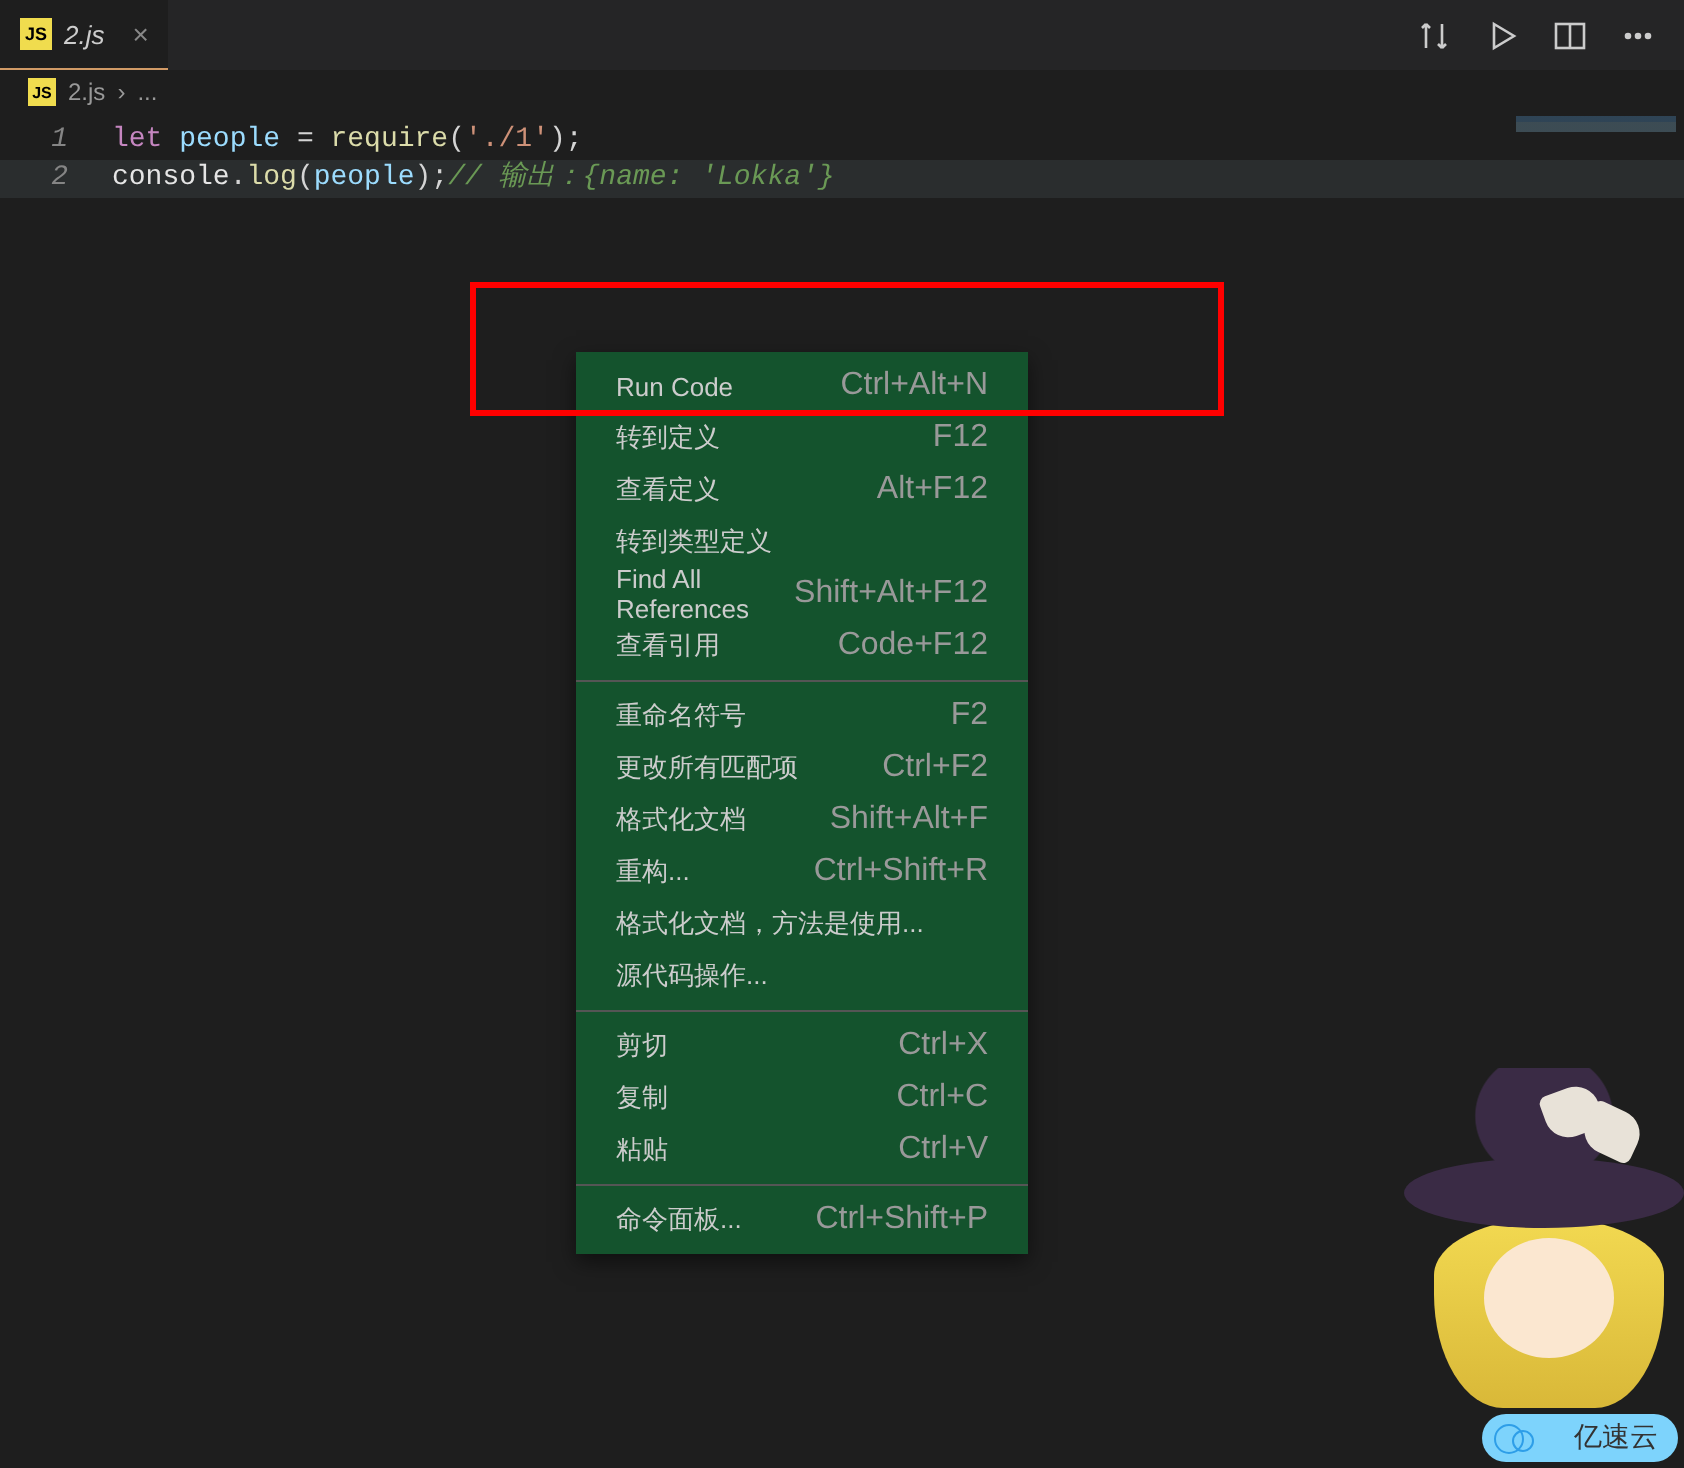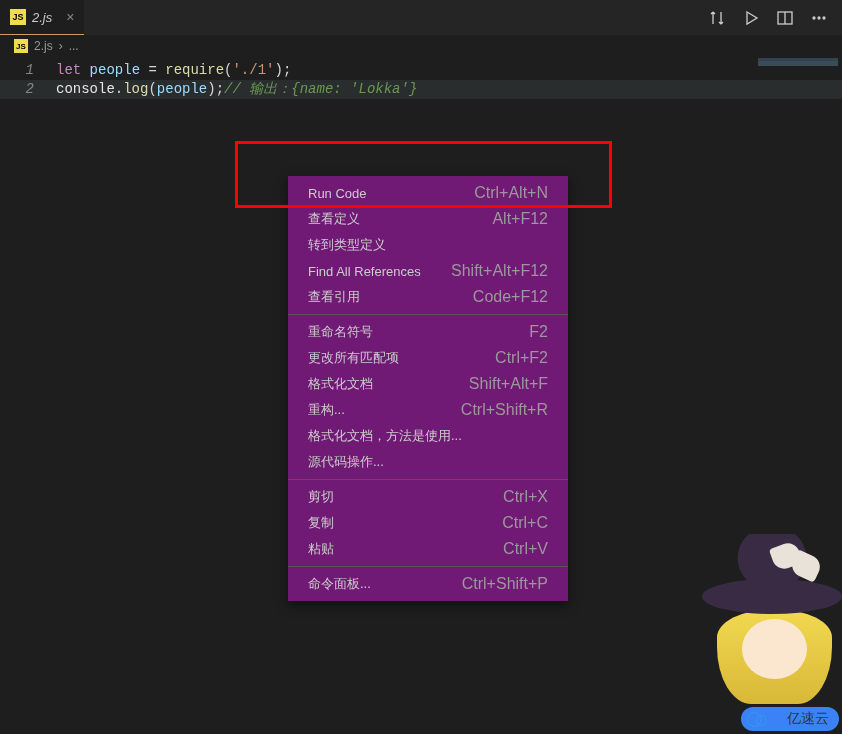--- a/index.html
+++ b/index.html
@@ -138,22 +138,22 @@
       width: 377px;
       height: 67px;
       border: 3px solid #ff0000;
       z-index: 20;
       pointer-events: none;
     }
     .context-menu {
       position: absolute;
       left: 288px;
       top: 176px;
-      width: 280px;
-      background: #701a75;
+      width: 226px;
+      background: #14532d;
       box-shadow: 0 4px 10px rgba(0,0,0,0.5);
       padding: 4px 0;
       z-index: 10;
       font-size: 13px;
     }
     .menu-item {
       display: flex;
       justify-content: space-between;
       align-items: center;
       padding: 4px 20px;
@@ -166,21 +166,21 @@
     }
     .menu-separator {
       height: 1px;
       background: #555;
       margin: 4px 0;
     }
     .watermark {
       position: absolute;
       bottom: 3px;
       right: 3px;
-      background: #3b82f6;
+      background: #7dd3fc;
       border-radius: 14px;
       padding: 3px 10px 3px 6px;
       display: flex;
       align-items: center;
       gap: 20px;
       font-size: 14px;
       color: #333;
       z-index: 30;
     }
     .watermark-icon {
@@ -311,20 +311,24 @@
 <div class="minimap"></div>
 
 <div class="red-box"></div>
 
 <div class="context-menu" id="ctx-menu">
     <div class="menu-item">
       <span>Run Code</span>
       <span class="shortcut">Ctrl+Alt+N</span>
     </div>
     <div class="menu-item">
+      <span>转到定义</span>
+      <span class="shortcut">F12</span>
+    </div>
+    <div class="menu-item">
       <span>查看定义</span>
       <span class="shortcut">Alt+F12</span>
     </div>
     <div class="menu-item">
       <span>转到类型定义</span>
       <span class="shortcut"></span>
     </div>
     <div class="menu-item">
       <span>Find All References</span>
       <span class="shortcut">Shift+Alt+F12</span>

